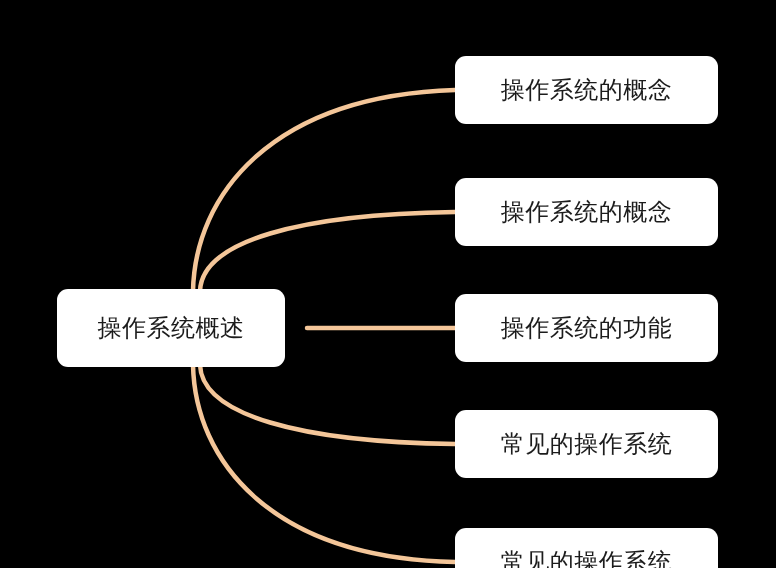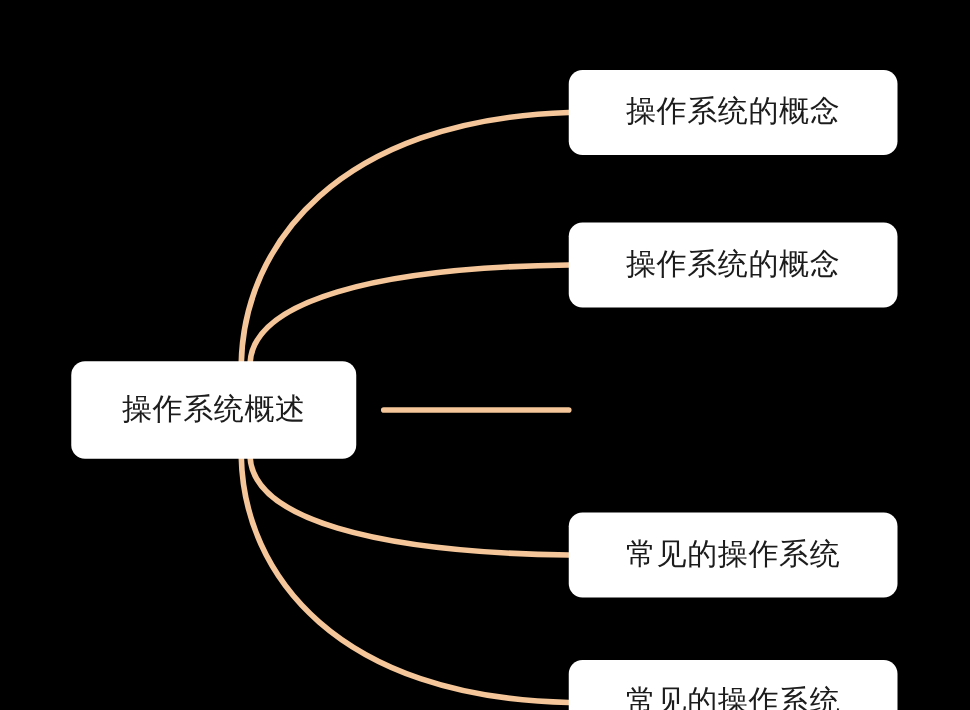--- a/index.html
+++ b/index.html
@@ -71,20 +71,23 @@
   </div>
 
   <div class="node node-child node-child-0">
     <span>操作系统的概念</span>
   </div>
 
   <div class="node node-child node-child-1">
     <span>操作系统的概念</span>
   </div>
 
+  <div class="node node-child node-child-2">
+    <span>操作系统的功能</span>
+  </div>
 
   <div class="node node-child node-child-3">
     <span>常见的操作系统</span>
   </div>
 
   <div class="node node-child node-child-4">
     <span>常见的操作系统</span>
   </div>
 
 </div>

